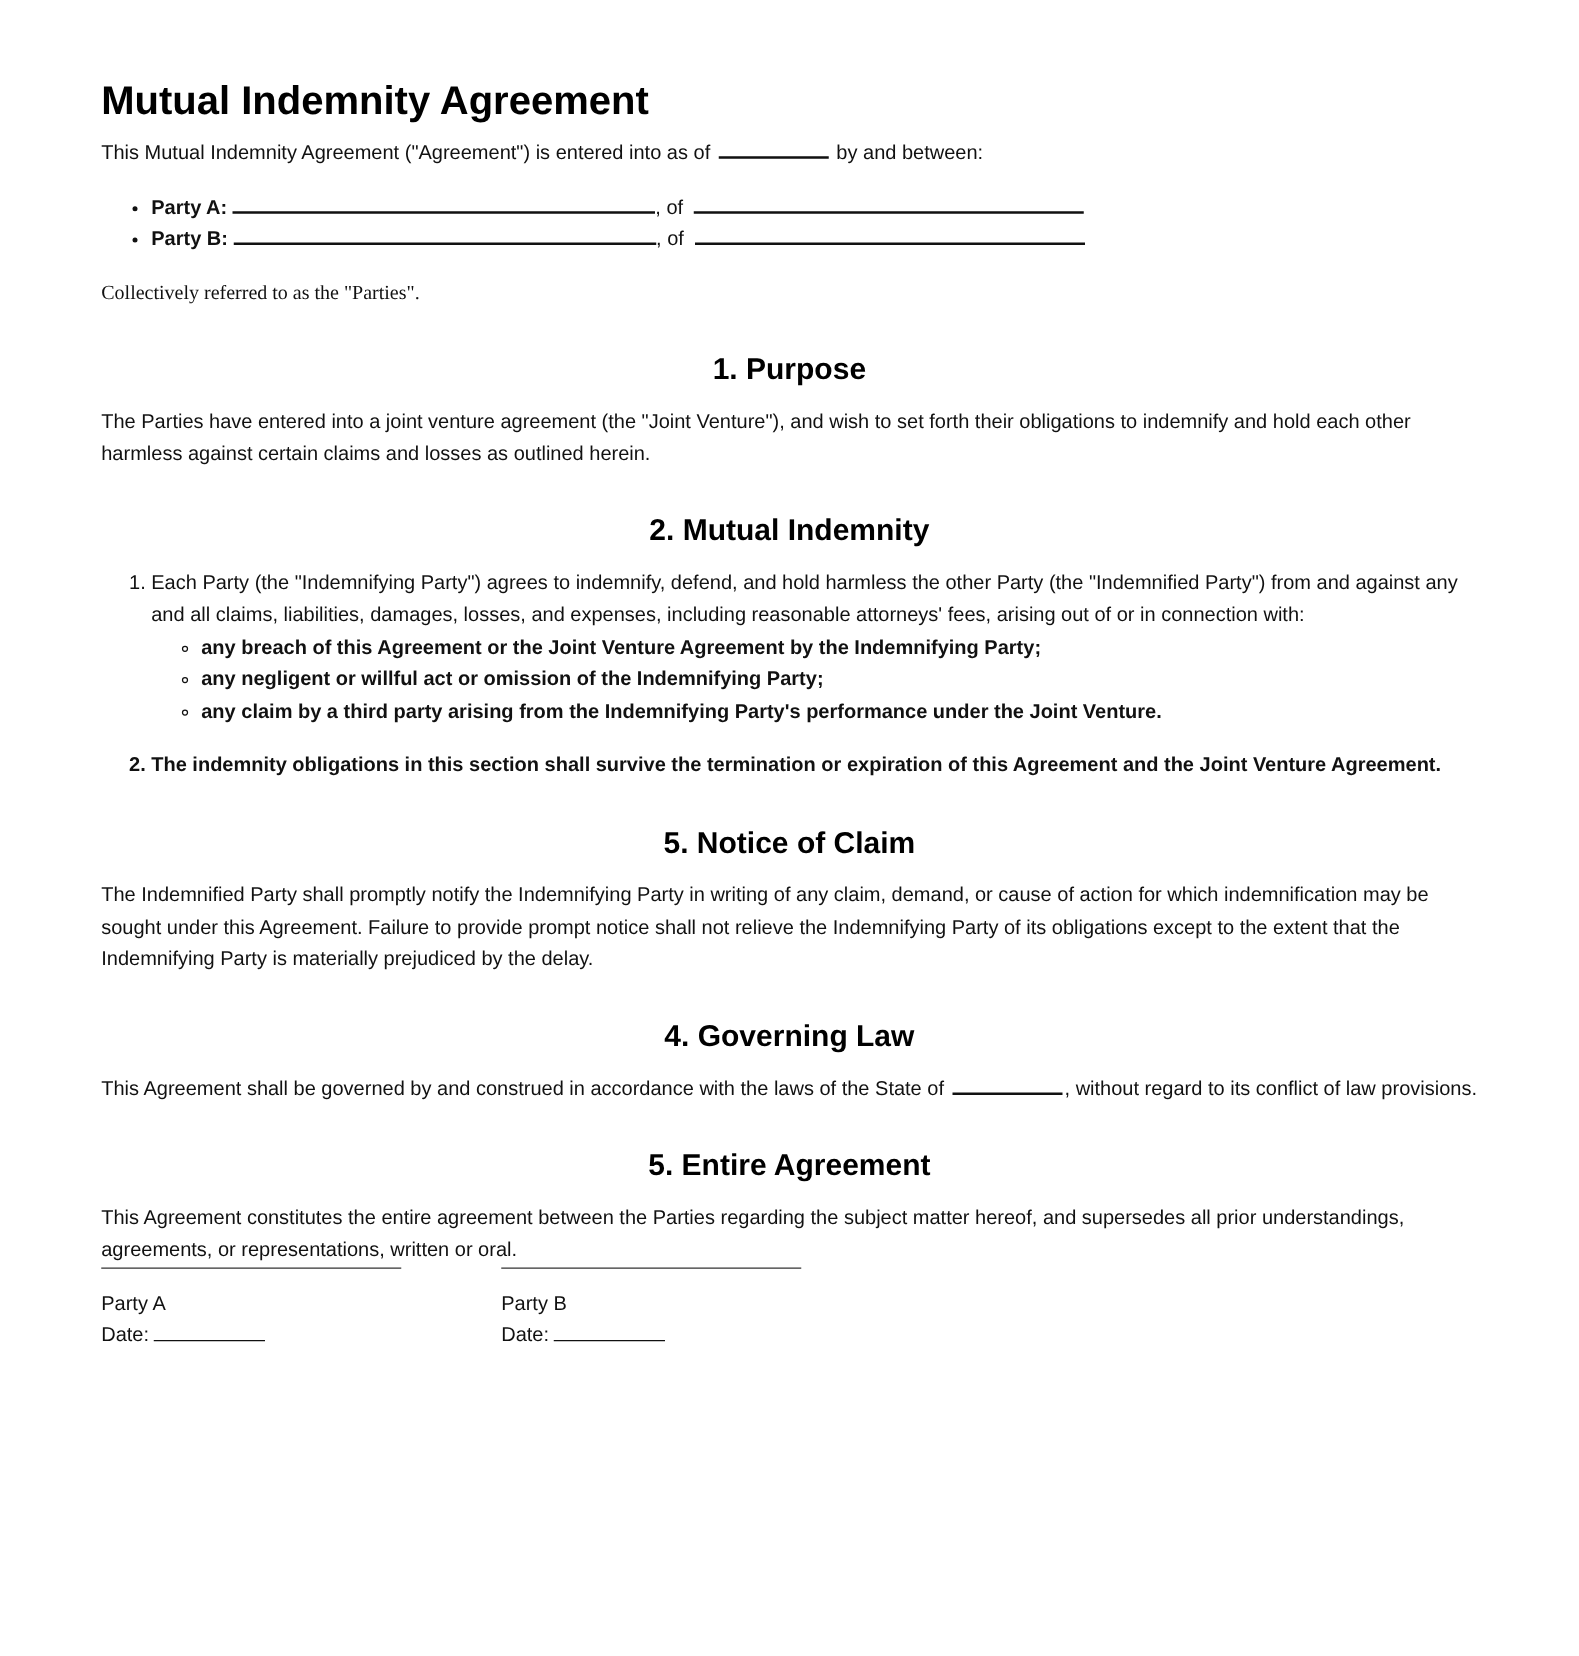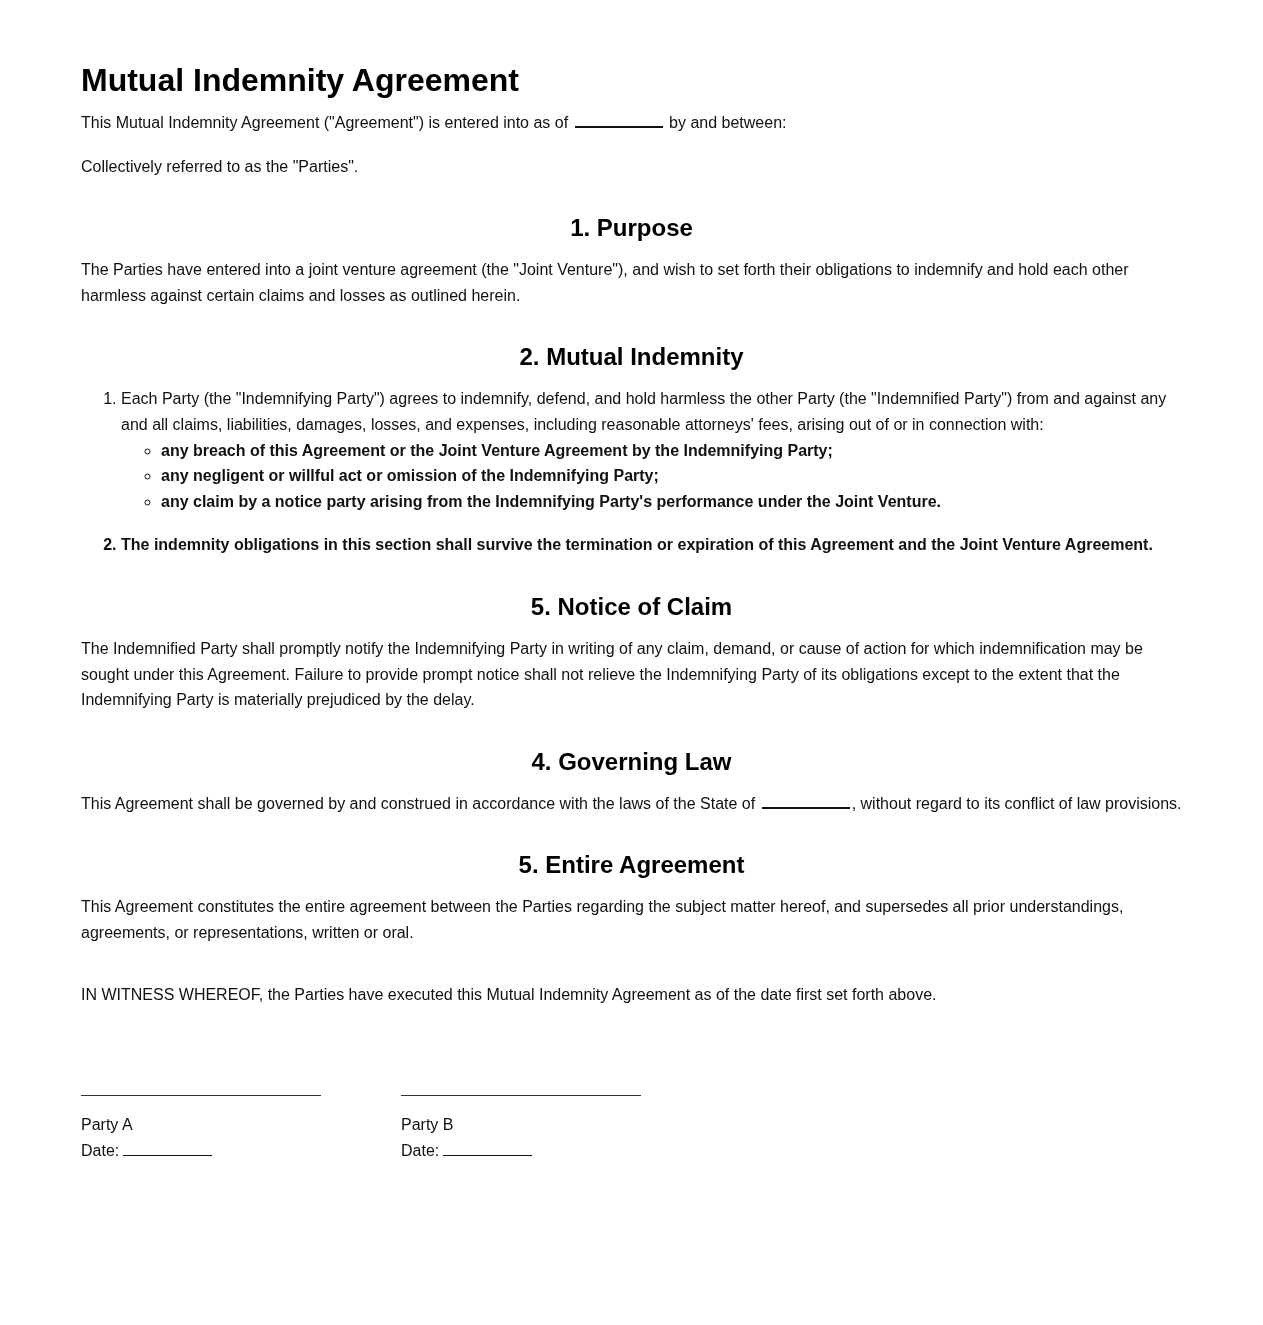--- a/index.html
+++ b/index.html
@@ -24,21 +24,21 @@
     .intro { margin-bottom: 18px; }
     .blank-bold {
       display: inline-block; border-bottom: 2px solid #111; vertical-align: baseline;
       height: 1px; margin: 0 2px;
     }
     ul.parties { margin: 0 0 18px 0; padding-left: 40px; list-style: disc; }
     ul.parties li { line-height: 25px; }
     .party-label { font-weight: bold; }
     .long-blank { display: inline-block; width: 338px; border-bottom: 2px solid #111; height: 1px; }
     .of-blank { display: inline-block; width: 312px; border-bottom: 2px solid #111; height: 1px; margin-left: 4px; }
-    .collective { margin-bottom: 34px; }
+    .collective { margin-bottom: 34px; font-family: Liberation Serif, serif; }
     section { margin-bottom: 34px; }
     ol.clauses { margin: 0; padding-left: 40px; }
     ol.clauses > li { margin-bottom: 18px; }
     ol.clauses > li:last-child { margin-bottom: 16px; font-weight: bold; }
     ul.sub { margin: 0; padding-left: 40px; list-style: circle; font-weight: bold; }
     .witness { margin-top: 36px; margin-bottom: 88px; }
     .signatures { display: flex; gap: 80px; }
     .sig-block { width: 240px; }
     .sig-line { width: 240px; border-top: 1px solid #333; margin-bottom: 16px; }
     .date-blank { display: inline-block; width: 89px; border-bottom: 1px solid #111; height: 1px; margin-left: 4px; }
@@ -48,37 +48,49 @@
 
 <div class="page">
   <h1>Mutual Indemnity Agreement</h1>
 
   <p class="intro">
     <span>This Mutual Indemnity Agreement ("Agreement") is entered into as of</span>
     <span class="blank-bold" style="width:88px"></span>
     <span>by and between:</span>
   </p>
 
+  <ul class="parties">
+    <li>
+      <span class="party-label">Party A:</span>
+      <span class="long-blank"></span><span>, of</span>
+      <span class="of-blank"></span>
+    </li>
+    <li>
+      <span class="party-label">Party B:</span>
+      <span class="long-blank"></span><span>, of</span>
+      <span class="of-blank"></span>
+    </li>
+  </ul>
 
   <p class="collective">Collectively referred to as the "Parties".</p>
 
   <section>
     <h2>1. Purpose</h2>
     <p>The Parties have entered into a joint venture agreement (the "Joint Venture"), and wish to set forth their obligations to indemnify and hold each other harmless against certain claims and losses as outlined herein.</p>
   </section>
 
   <section>
     <h2>2. Mutual Indemnity</h2>
     <ol class="clauses">
       <li>
         <span>Each Party (the "Indemnifying Party") agrees to indemnify, defend, and hold harmless the other Party (the "Indemnified Party") from and against any and all claims, liabilities, damages, losses, and expenses, including reasonable attorneys' fees, arising out of or in connection with:</span>
         <ul class="sub">
           <li>any breach of this Agreement or the Joint Venture Agreement by the Indemnifying Party;</li>
           <li>any negligent or willful act or omission of the Indemnifying Party;</li>
-          <li>any claim by a notice party arising from the Indemnifying Party's performance under the Joint Venture.</li>
+          <li>any claim by a third party arising from the Indemnifying Party's performance under the Joint Venture.</li>
         </ul>
       </li>
       <li>The indemnity obligations in this section shall survive the termination or expiration of this Agreement and the Joint Venture Agreement.</li>
     </ol>
   </section>
 
   <section>
     <h2>5. Notice of Claim</h2>
     <p>The Indemnified Party shall promptly notify the Indemnifying Party in writing of any claim, demand, or cause of action for which indemnification may be sought under this Agreement. Failure to provide prompt notice shall not relieve the Indemnifying Party of its obligations except to the extent that the Indemnifying Party is materially prejudiced by the delay.</p>
   </section>
@@ -89,21 +101,20 @@
       <span>This Agreement shall be governed by and construed in accordance with the laws of the State of</span>
       <span class="blank-bold" style="width:88px"></span><span>, without regard to its conflict of law provisions.</span>
     </p>
   </section>
 
   <section style="margin-bottom:0">
     <h2>5. Entire Agreement</h2>
     <p>This Agreement constitutes the entire agreement between the Parties regarding the subject matter hereof, and supersedes all prior understandings, agreements, or representations, written or oral.</p>
   </section>
 
-  <p class="witness">IN WITNESS WHEREOF, the Parties have executed this Mutual Indemnity Agreement as of the date first set forth above.</p>
 
   <div class="signatures">
     <div class="sig-block">
       <div class="sig-line"></div>
       <div>Party A</div>
       <div>
         <span>Date:</span><span class="date-blank"></span>
       </div>
     </div>
     <div class="sig-block">

